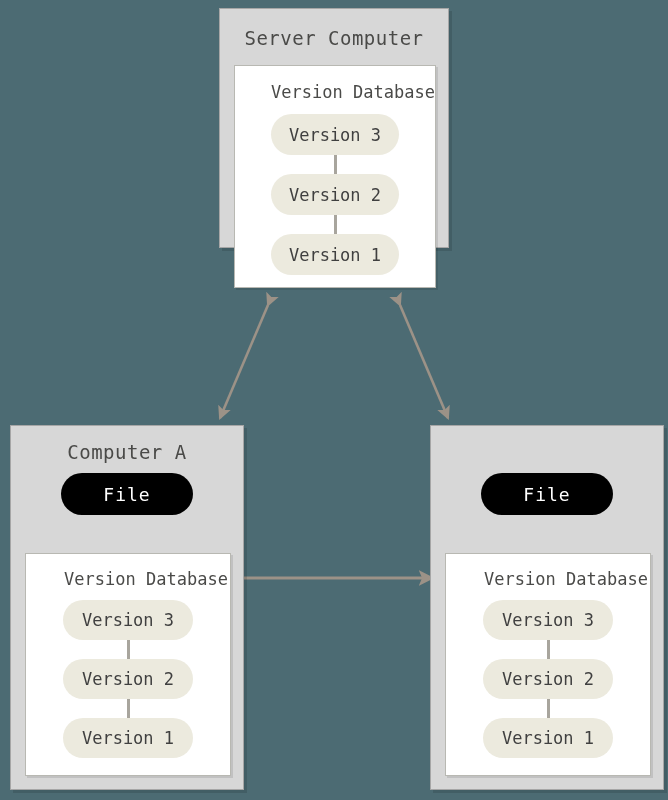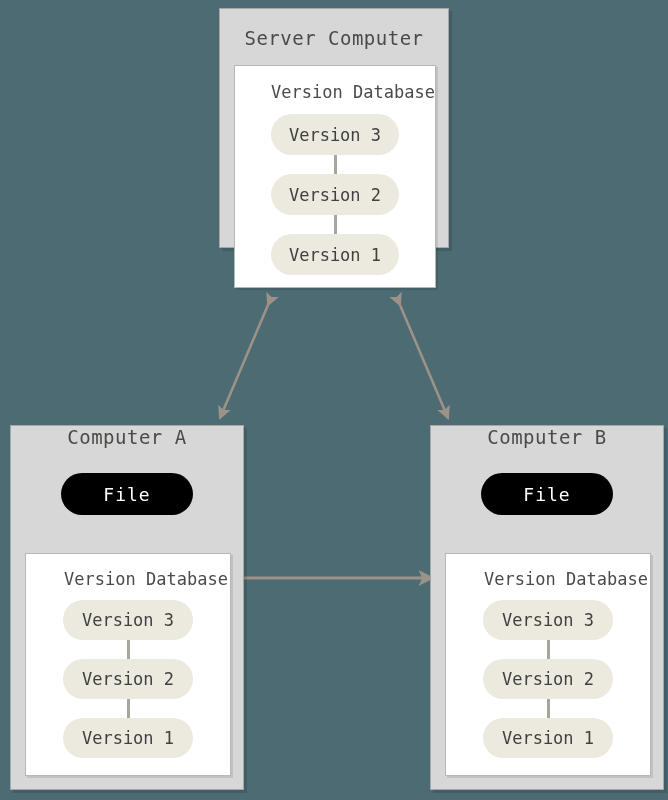--- a/index.html
+++ b/index.html
@@ -108,21 +108,21 @@
   #server-computer .machine-title { margin-top: 18px; }
   #server-db { left: 14px; top: 56px; width: 202px; height: 223px; }
   #server-db .db-title { margin-top: 16px; }
   #server-pills { top: 48px; }
   #server-pills .version-pill { width: 128px; height: 41px; }
   #server-pills .pill-connector { height: 19px; }
 
   
   #computer-a { left: 10px; top: 425px; width: 234px; height: 365px; }
   #computer-b { left: 430px; top: 425px; width: 234px; height: 365px; }
-  .machine .machine-title.lower { }
+  .machine .machine-title.lower { margin-top: 15px; }
 
   .file-pill.lower { top: 47px; width: 132px; height: 42px; }
   #file-a { left: 50px; }
   #file-b { left: 50px; }
 
   .db-box.lower { left: 14px; top: 127px; width: 206px; height: 223px; }
   .db-box.lower .db-title { margin-top: 15px; }
   .pill-stack.lower { top: 46px; }
   .pill-stack.lower .version-pill { width: 130px; height: 40px; }
   .pill-stack.lower .pill-connector { height: 19px; }
@@ -178,21 +178,20 @@
         <div class="version-pill">Version 3</div>
         <div class="pill-connector"></div>
         <div class="version-pill">Version 2</div>
         <div class="pill-connector"></div>
         <div class="version-pill">Version 1</div>
       </div>
     </div>
   </div>
 
   <div class="machine" id="computer-b">
-    <div class="machine-title lower">Computer B</div>
 
     <div class="file-pill lower" id="file-b">File</div>
 
     <div class="db-box lower">
       <div class="db-title">Version Database</div>
 
       <div class="pill-stack lower">
         <div class="version-pill">Version 3</div>
         <div class="pill-connector"></div>
         <div class="version-pill">Version 2</div>

